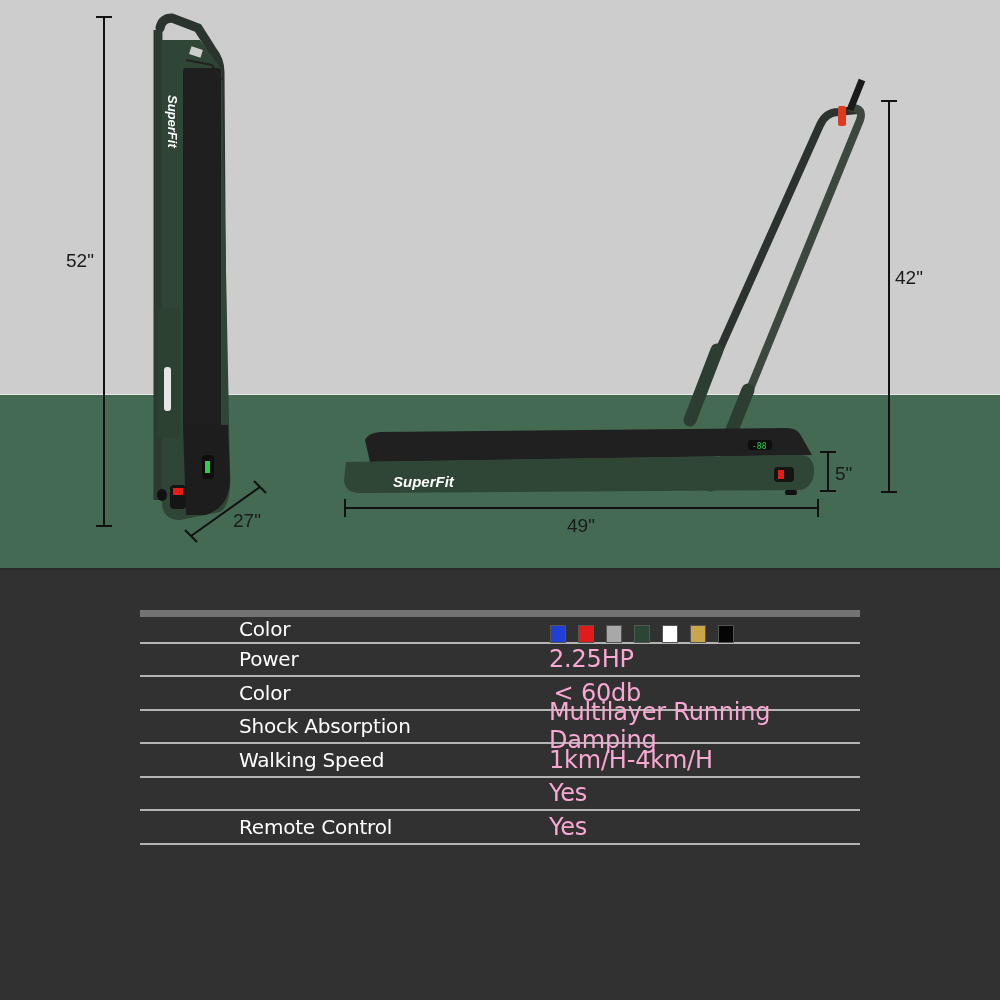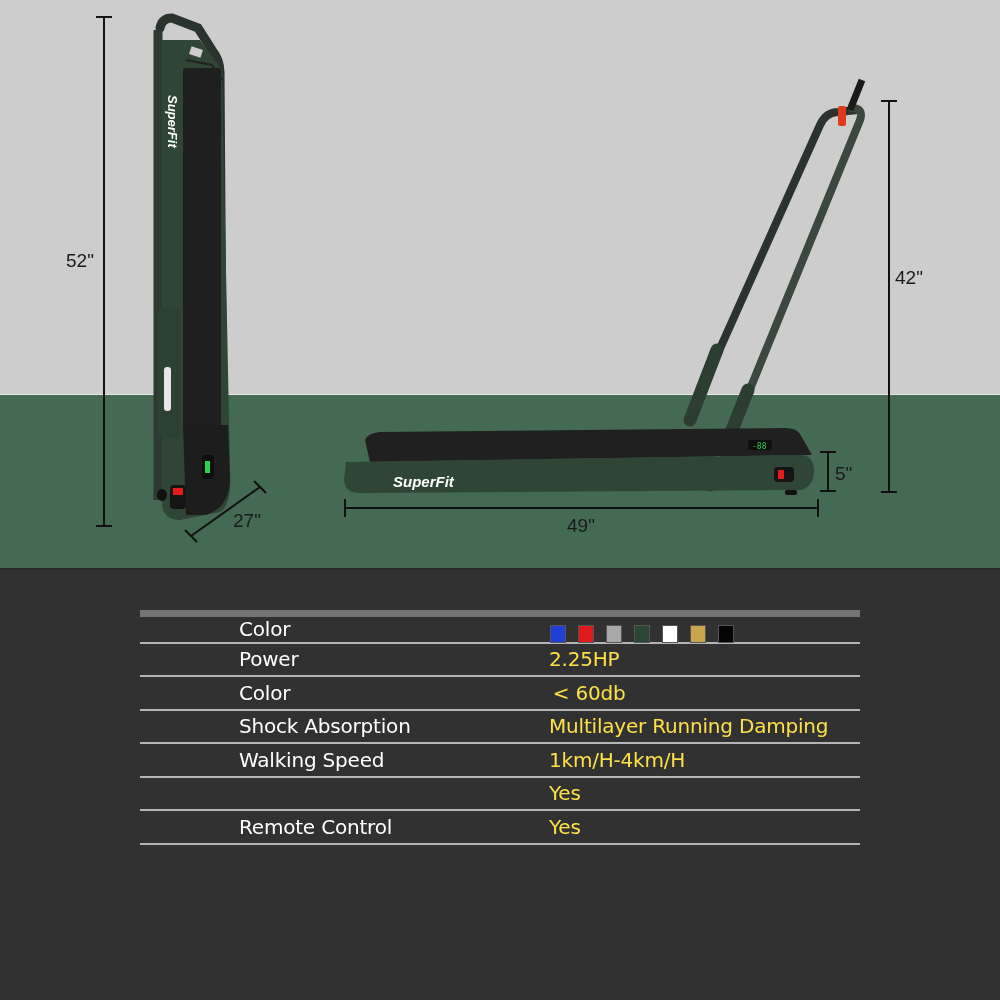--- a/index.html
+++ b/index.html
@@ -9,21 +9,21 @@
   .floor { position: absolute; left: 0; top: 394px; width: 1000px; height: 174px; background: #456a53; border-top: 1px solid #e8e8e8; }
   .panel { position: absolute; left: 0; top: 568px; width: 1000px; height: 432px; background: #313131; border-top: 2px solid #2a2a2a; }
 
   .dim-label { position: absolute; font-family: "Liberation Sans", sans-serif; font-size: 19px; color: #1a1a1a; }
   svg.art { position: absolute; left: 0; top: 0; }
 
   .specs { position: absolute; left: 140px; top: 610px; width: 720px; }
   .row { position: relative; height: 33.5px; border-bottom: 2px solid #b4b4b4; display: flex; align-items: center; }
   .row:first-child { border-top: 7px solid #737373; }
   .row .k { position: absolute; left: 99px; color: #ffffff; font-size: 20px; font-family: "DejaVu Sans", sans-serif; letter-spacing: -0.2px; }
-  .row .v { position: absolute; left: 409px; color: #fde047; font-size: 20px; font-family: "DejaVu Sans", sans-serif; letter-spacing: -0.2px; }
+  .row .v { position: absolute; left: 409px; color: #f9a8d4; font-size: 24px; font-family: "DejaVu Sans", sans-serif; letter-spacing: -0.2px; }
   .swatches { position: absolute; left: 410px; display: flex; gap: 12px; top: 8px; }
   .swatch { width: 16px; height: 18px; border: 1px solid #555; }
 </style>
 </head>
 <body>
 
 <div class="stage">
   <div class="wall"></div>
   <div class="floor"></div>
 

